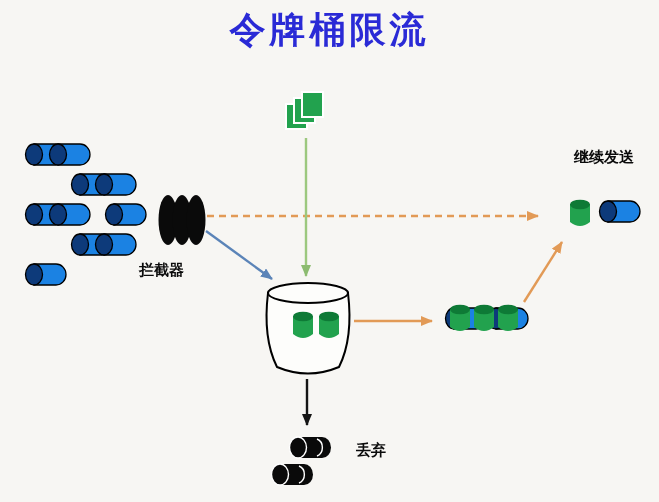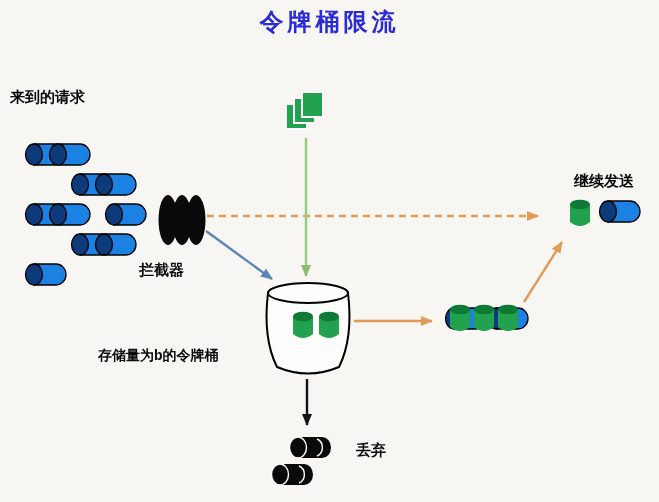--- a/index.html
+++ b/index.html
@@ -3,21 +3,21 @@
 <meta charset="utf-8">
 <style>
   html,body{margin:0;padding:0;background:#e9e9e9;}
   .stage{
     position:relative;width:659px;height:502px;overflow:hidden;
     background:var(--background,#f7f6f3);
     font-family:"Liberation Sans","DejaVu Sans",sans-serif;
   }
   .title{
     position:absolute;top:6px;left:0;width:100%;margin:0;text-align:center;
-    font-size:24px;font-weight:800;letter-spacing:4px;
+    font-size:36px;font-weight:800;letter-spacing:4px;
     color:var(--title,#2a2ad6);
   }
   .lbl{position:absolute;font-weight:bold;color:#0b0b0b;white-space:nowrap;}
   .s15{font-size:15px;}
   .s14{font-size:14px;}
   svg.layer{position:absolute;left:0;top:0;}
 
   .req-body{fill:var(--request,#1b82e3);stroke:#000;stroke-width:1.3;}
   .req-cap{fill:var(--request_dark,#0d3a7a);stroke:#000;stroke-width:1.3;}
   .tok-body{fill:var(--token,#22a24e);}
@@ -125,18 +125,16 @@
       <use href="#tok" x="570" y="199"></use>
       <use href="#cylH" x="598" y="201"></use>
     </g>
 
     <g>
       <use href="#cylB" x="288" y="437"></use>
       <use href="#cylB" x="270" y="464"></use>
     </g>
   </svg>
 
-  <div class="lbl s15" style="left:10px;top:88px">来到的请求</div>
-  <div class="lbl s15" style="left:574px;top:172px">继续发送</div>
+  <div class="lbl s15" style="left:574px;top:148px">继续发送</div>
   <div class="lbl s15" style="left:139px;top:261px">拦截器</div>
-  <div class="lbl s14" style="left:98px;top:347px">存储量为b的令牌桶</div>
   <div class="lbl s15" style="left:356px;top:441px">丢弃</div>
 </div>
 
 </body></html>

